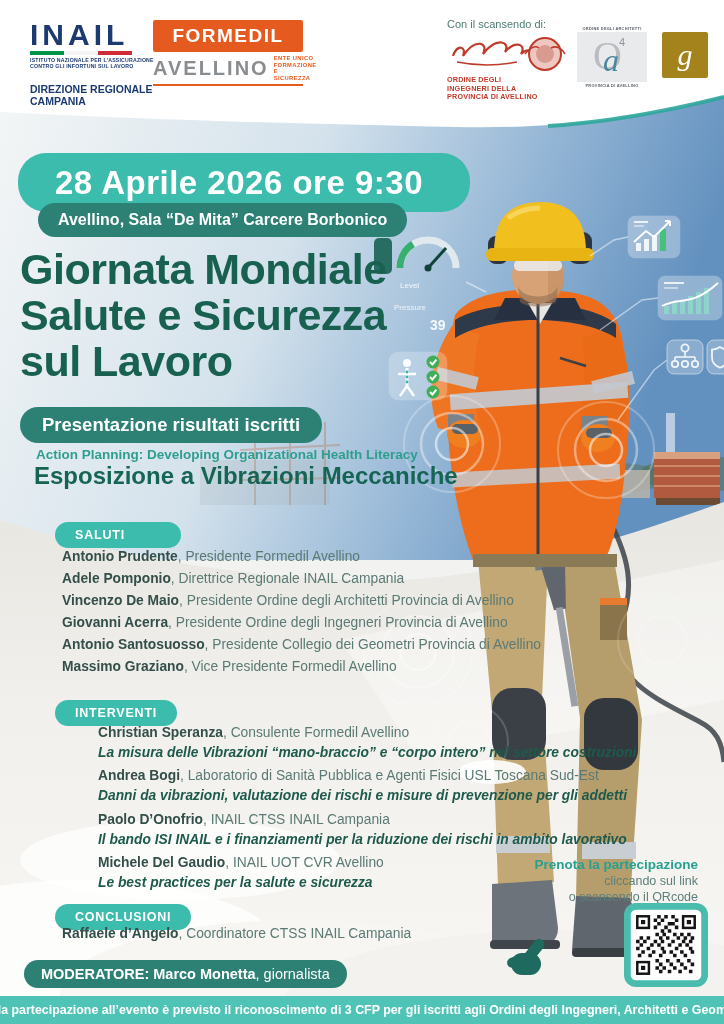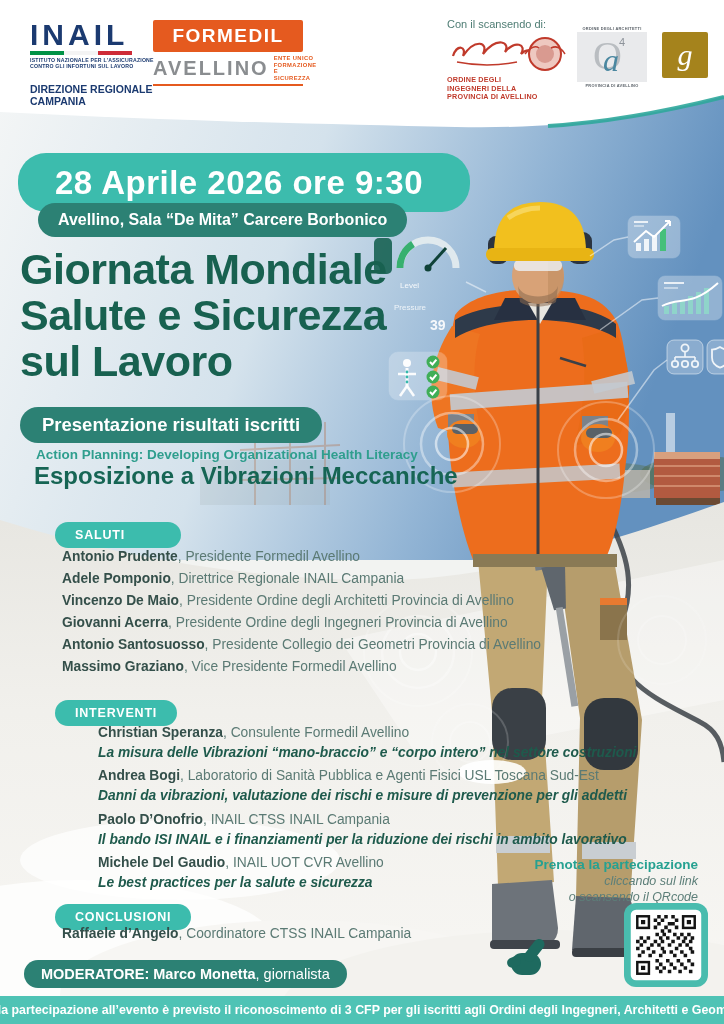--- a/index.html
+++ b/index.html
@@ -50,21 +50,21 @@
   .person{left:62px;z-index:5;font-size:13.8px;color:#5b7a74;white-space:nowrap;}
   .person b{color:#344f4a;font-weight:700;}
   .talk{left:62px;z-index:5;font-size:13.8px;color:#5b7a74;white-space:nowrap;line-height:19.5px;margin-left:36px;}
   .talk b{color:#344f4a;font-weight:700;}
   .talk .topic{font-style:italic;font-weight:700;color:#1e5a4c;}
   .moder-pill{left:24px;top:960px;background:#2c8174;border-radius:17px;z-index:6;color:#fff;
     font-size:14.5px;padding:6px 17px;white-space:nowrap;}
   .moder-pill b{font-weight:800;}
   .booking{right:26px;top:857px;z-index:6;text-align:right;}
   .booking .bk-title{color:#26a191;font-weight:800;font-size:13.5px;}
-  .booking .bk-line{color:#5d7f79;font-size:12.5px;margin-top:2px;font-style:italic;}
+  .booking .bk-line{color:#5d7f79;font-size:12.5px;margin-top:2px;}
   .clicca-btn{left:533px;top:903px;width:87px;height:84px;background:#49bcae;border-radius:16px;z-index:6;
     display:flex;flex-direction:column;align-items:center;justify-content:center;cursor:pointer;
     color:#fff;font-weight:800;font-size:16.5px;line-height:21px;letter-spacing:.5px;}
   .clicca-btn span{text-decoration:underline;}
   .qr-box{left:624px;top:903px;width:84px;height:84px;background:#49bcae;border-radius:12px;z-index:6;
     display:flex;align-items:center;justify-content:center;}
   .hand{left:505px;top:935px;z-index:7;}
   .footer-bar{left:0;top:996px;width:724px;height:28px;background:#4fc3b5;z-index:8;color:#fff;
     font-weight:700;font-size:12.4px;display:flex;align-items:center;justify-content:center;white-space:nowrap;}
 </style>

